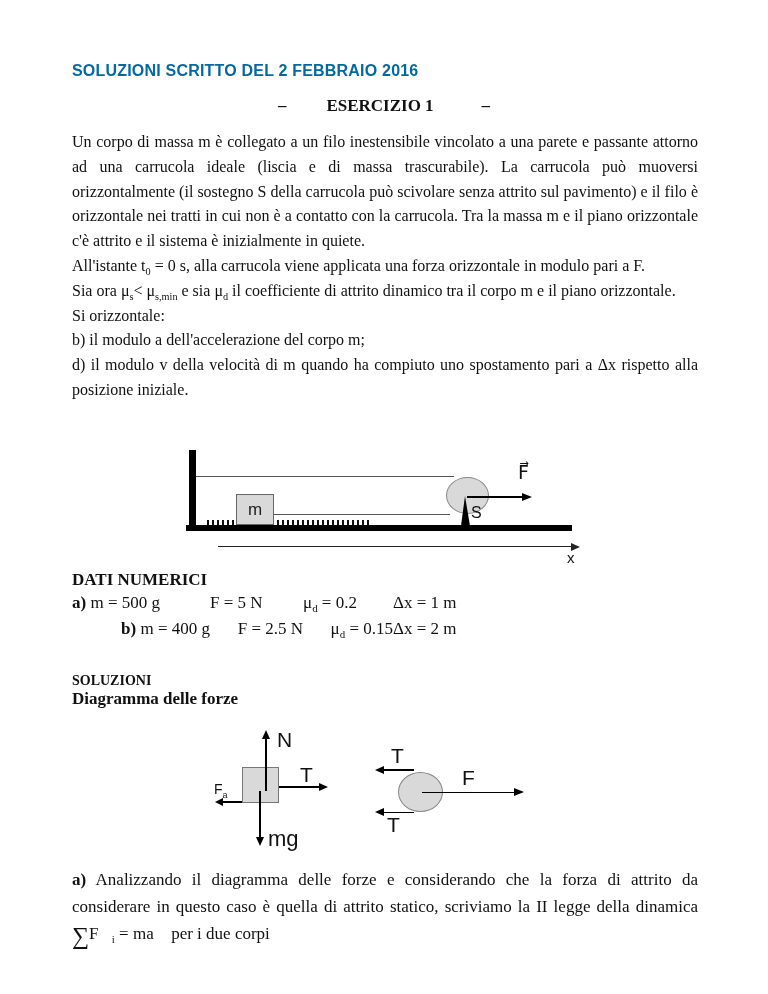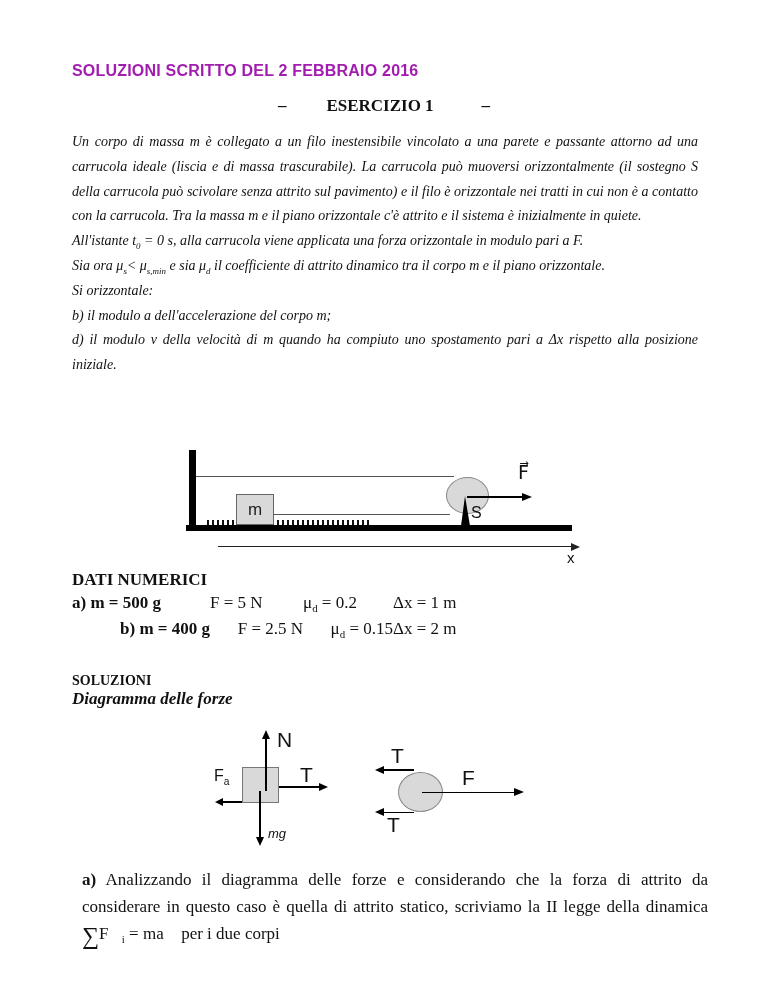--- a/index.html
+++ b/index.html
@@ -6,33 +6,33 @@
   html,body { background:#ffffff; }
   .page {
     position:relative; width:768px; height:994px; background:#ffffff;
     font-family:"Liberation Serif","DejaVu Serif",serif; color:#111;
     overflow:hidden;
   }
   
   .title {
     position:absolute; left:72px; top:62px;
     font-family:"Liberation Sans","DejaVu Sans",sans-serif;
-    font-size:16px; font-weight:bold; letter-spacing:.2px; color:#a21caf;
+    font-size:16px; font-weight:bold; letter-spacing:.2px; color:#0369a1;
   }
   .exercise-heading {
     position:absolute; left:0; top:96px; width:768px;
     display:flex; justify-content:center; align-items:baseline;
     font-size:17px; font-weight:bold;
   }
   .exercise-heading .gapL { margin:0 40px 0 0; }
   .exercise-heading .gapR { margin:0 0 0 48px; }
   
   .problem {
     position:absolute; left:72px; top:130px; width:626px;
-    font-size:14px; line-height:24.8px;font-style:italic;
+    font-size:16px; line-height:24.8px;
   }
   .problem p { margin:0; }
   .just { text-align:justify; }
   sub { font-size:0.64em; line-height:0; }
   .sum { font-size:24px; vertical-align:-5px; line-height:0; }
   
   .apparatus { position:absolute; left:0; top:448px; width:768px; height:120px; }
   .apparatus .wall   { position:absolute; left:189px; top:2px;  width:7px;  height:81px; background:#000; }
   .apparatus .floor  { position:absolute; left:186px; top:77px; width:386px; height:6px;  background:#000; }
   .apparatus .string-top    { position:absolute; left:196px; top:28px; width:258px; height:1px; background:#555; }
@@ -65,26 +65,26 @@
   .apparatus .x-line { position:absolute; left:218px; top:97.5px; width:355px; height:1.2px; background:#222; }
   .apparatus .x-head { position:absolute; left:571px; top:94.5px; width:0; height:0;
     border-left:9px solid #222; border-top:4px solid transparent; border-bottom:4px solid transparent; }
   .apparatus .x-label { position:absolute; left:567px; top:101px;
     font-family:"Liberation Sans","DejaVu Sans",sans-serif; font-size:15px; color:#111; }
   
   .dati-heading { position:absolute; left:72px; top:570px; font-size:17px; font-weight:bold; }
   .dati-row { position:absolute; left:72px; width:626px; display:flex; font-size:17px; }
   .dati-row.r1 { top:593px; }
   .dati-row.r2 { top:619px;text-align:right; }
-  .dati-row .c1 { width:138px;font-weight:bold; }
+  .dati-row .c1 { width:138px; }
   .dati-row .c2 { width:93px; }
   .dati-row .c3 { width:90px; }
   
   .sol-heading { position:absolute; left:72px; top:672px; font-size:14px; font-weight:bold; line-height:17px; }
-  .sol-subheading { position:absolute; left:72px; top:690px; font-size:17px; font-weight:bold; font-style:italic; line-height:17px; }
+  .sol-subheading { position:absolute; left:72px; top:690px; font-size:17px; font-weight:bold; line-height:17px; }
   
   .fdiagram { position:absolute; left:0; top:718px; width:768px; height:146px;
     font-family:"Liberation Sans","DejaVu Sans",sans-serif; color:#111; }
   .fdiagram .fd-block {
     position:absolute; left:242px; top:49px; width:37px; height:36px;
     background:#d9d9d9; border:1.5px solid #777;
   }
   .fdiagram .fd-pulley {
     position:absolute; left:398px; top:54px; width:45px; height:40px;
     background:#d9d9d9; border:1.3px solid #888; border-radius:50%;
@@ -93,40 +93,40 @@
   .fdiagram .n-head  { position:absolute; left:262px; top:12px; width:0; height:0;
     border-bottom:9px solid #000; border-left:4.5px solid transparent; border-right:4.5px solid transparent; }
   .fdiagram .n-label { position:absolute; left:277px; top:10px; font-size:21px; }
   .fdiagram .t-line  { position:absolute; left:279px; top:68px; width:42px; height:1.8px; background:#000; }
   .fdiagram .t-head  { position:absolute; left:319px; top:64.5px; width:0; height:0;
     border-left:9px solid #000; border-top:4.5px solid transparent; border-bottom:4.5px solid transparent; }
   .fdiagram .t-label { position:absolute; left:300px; top:45px; font-size:21px; }
   .fdiagram .fa-line { position:absolute; left:222px; top:83px; width:20px; height:1.6px; background:#000; }
   .fdiagram .fa-head { position:absolute; left:215px; top:79.5px; width:0; height:0;
     border-right:8px solid #000; border-top:4px solid transparent; border-bottom:4px solid transparent; }
-  .fdiagram .fa-label{ position:absolute; left:214px; top:49px; font-size:16px;text-align:right; }
+  .fdiagram .fa-label{ position:absolute; left:214px; top:63px; font-size:14px;text-align:right; }
   .fdiagram .mg-line { position:absolute; left:259px; top:73px; width:1.8px; height:49px; background:#000; }
   .fdiagram .mg-head { position:absolute; left:256px; top:119px; width:0; height:0;
     border-top:9px solid #000; border-left:4.5px solid transparent; border-right:4.5px solid transparent; }
-  .fdiagram .mg-label{ position:absolute; left:268px; top:108px; font-size:13px;font-style:italic; }
+  .fdiagram .mg-label{ position:absolute; left:268px; top:108px; font-size:22px; }
   .fdiagram .tt-line { position:absolute; left:382px; top:51px; width:32px; height:1.8px; background:#000; }
   .fdiagram .tt-head { position:absolute; left:375px; top:47.5px; width:0; height:0;
     border-right:9px solid #000; border-top:4.5px solid transparent; border-bottom:4.5px solid transparent; }
   .fdiagram .tt-label{ position:absolute; left:391px; top:26px; font-size:21px; }
   .fdiagram .tb-line { position:absolute; left:382px; top:93.5px; width:32px; height:1.8px; background:#000; }
   .fdiagram .tb-head { position:absolute; left:375px; top:90px; width:0; height:0;
     border-right:9px solid #000; border-top:4.5px solid transparent; border-bottom:4.5px solid transparent; }
   .fdiagram .tb-label{ position:absolute; left:387px; top:95px; font-size:21px; }
   .fdiagram .ff-line { position:absolute; left:422px; top:73.5px; width:95px; height:1.5px; background:#000; }
   .fdiagram .ff-head { position:absolute; left:514px; top:70px; width:0; height:0;
     border-left:10px solid #000; border-top:4.5px solid transparent; border-bottom:4.5px solid transparent; }
   .fdiagram .ff-label{ position:absolute; left:462px; top:48px; font-size:21px; }
   
   .answer {
-    position:absolute; left:82px; top:866px; width:626px;
+    position:absolute; left:72px; top:866px; width:626px;
     font-size:17px; line-height:27px; text-align:justify;
   }
 </style>
 </head>
 <body>
 
 <div class="page">
 
   <div class="title">SOLUZIONI SCRITTO DEL 2 FEBBRAIO 2016</div>
 

